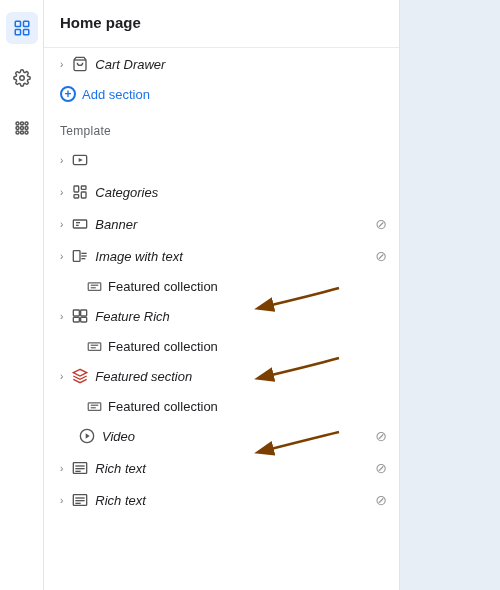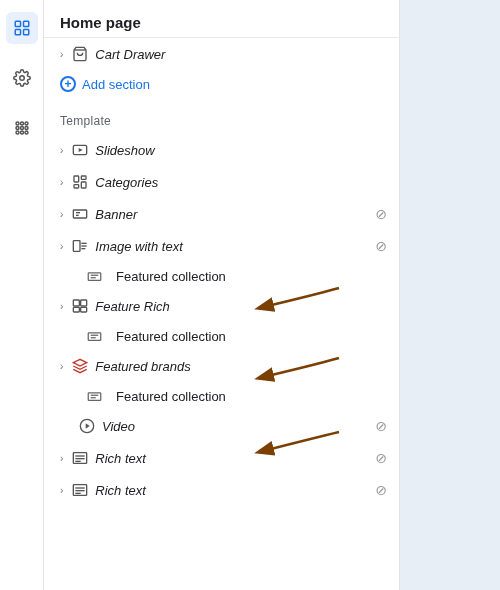--- a/index.html
+++ b/index.html
@@ -44,21 +44,21 @@
       width: 356px;
       background: #fff;
       border-right: 1px solid #e0e4e8;
       display: flex;
       flex-direction: column;
       overflow: hidden;
       flex-shrink: 0;
     }
 
     .sidebar-header {
-      padding: 14px 16px 4px 16px;
+      padding: 14px 16px 14px 16px;
       border-bottom: 1px solid #e8eaed;
     }
 
     .sidebar-header h2 {
       font-size: 15px;
       font-weight: 600;
       color: #202124;
       margin-bottom: 2px;
     }
 
@@ -152,21 +152,21 @@
     .section-action {
       color: #999;
       font-size: 14px;
       margin-left: auto;
     }
 
     .sub-item {
       display: flex;
       align-items: center;
       padding: 6px 12px 6px 42px;
-      gap: 14px;
+      gap: 6px;
       font-size: 13px;
       color: #202124;
       cursor: pointer;
     }
 
     .sub-icon {
       width: 16px;
       height: 16px;
       display: flex;
       align-items: center;
@@ -241,21 +241,20 @@
       <div class="template-label">Template</div>
 
       <div class="section-item">
         <span class="chevron">›</span>
         <span class="section-icon">
           <svg width="16" height="16" viewBox="0 0 24 24" fill="none" stroke="#555" stroke-width="2">
             <rect x="2" y="5" width="20" height="14" rx="2"></rect>
             <polygon points="10,9 16,12 10,15" fill="#555" stroke="none"></polygon>
           </svg>
         </span>
-        <span class="section-name">Slideshow</span>
       </div>
 
       <div class="section-item">
         <span class="chevron">›</span>
         <span class="section-icon">
           <svg width="16" height="16" viewBox="0 0 24 24" fill="none" stroke="#555" stroke-width="2">
             <rect x="3" y="3" width="7" height="9" rx="1"></rect>
             <rect x="14" y="3" width="7" height="5" rx="1"></rect>
             <rect x="14" y="12" width="7" height="9" rx="1"></rect>
             <rect x="3" y="16" width="7" height="5" rx="1"></rect>
@@ -328,21 +327,21 @@
 
       <div class="section-item">
         <span class="chevron">›</span>
         <span class="section-icon">
           <svg width="16" height="16" viewBox="0 0 24 24" fill="none" stroke="#c0392b" stroke-width="2">
             <path d="M12 2L2 7l10 5 10-5-10-5z"></path>
             <path d="M2 17l10 5 10-5"></path>
             <path d="M2 12l10 5 10-5"></path>
           </svg>
         </span>
-        <span class="section-name">Featured brands</span>
+        <span class="section-name">Featured section</span>
       </div>
 
       <div class="sub-item">
         <span class="sub-icon">
           <svg width="15" height="15" viewBox="0 0 24 24" fill="none" stroke="#666" stroke-width="2">
             <rect x="2" y="6" width="20" height="12" rx="1"></rect>
             <line x1="6" y1="10" x2="18" y2="10"></line>
             <line x1="6" y1="14" x2="14" y2="14"></line>
           </svg>
         </span>

